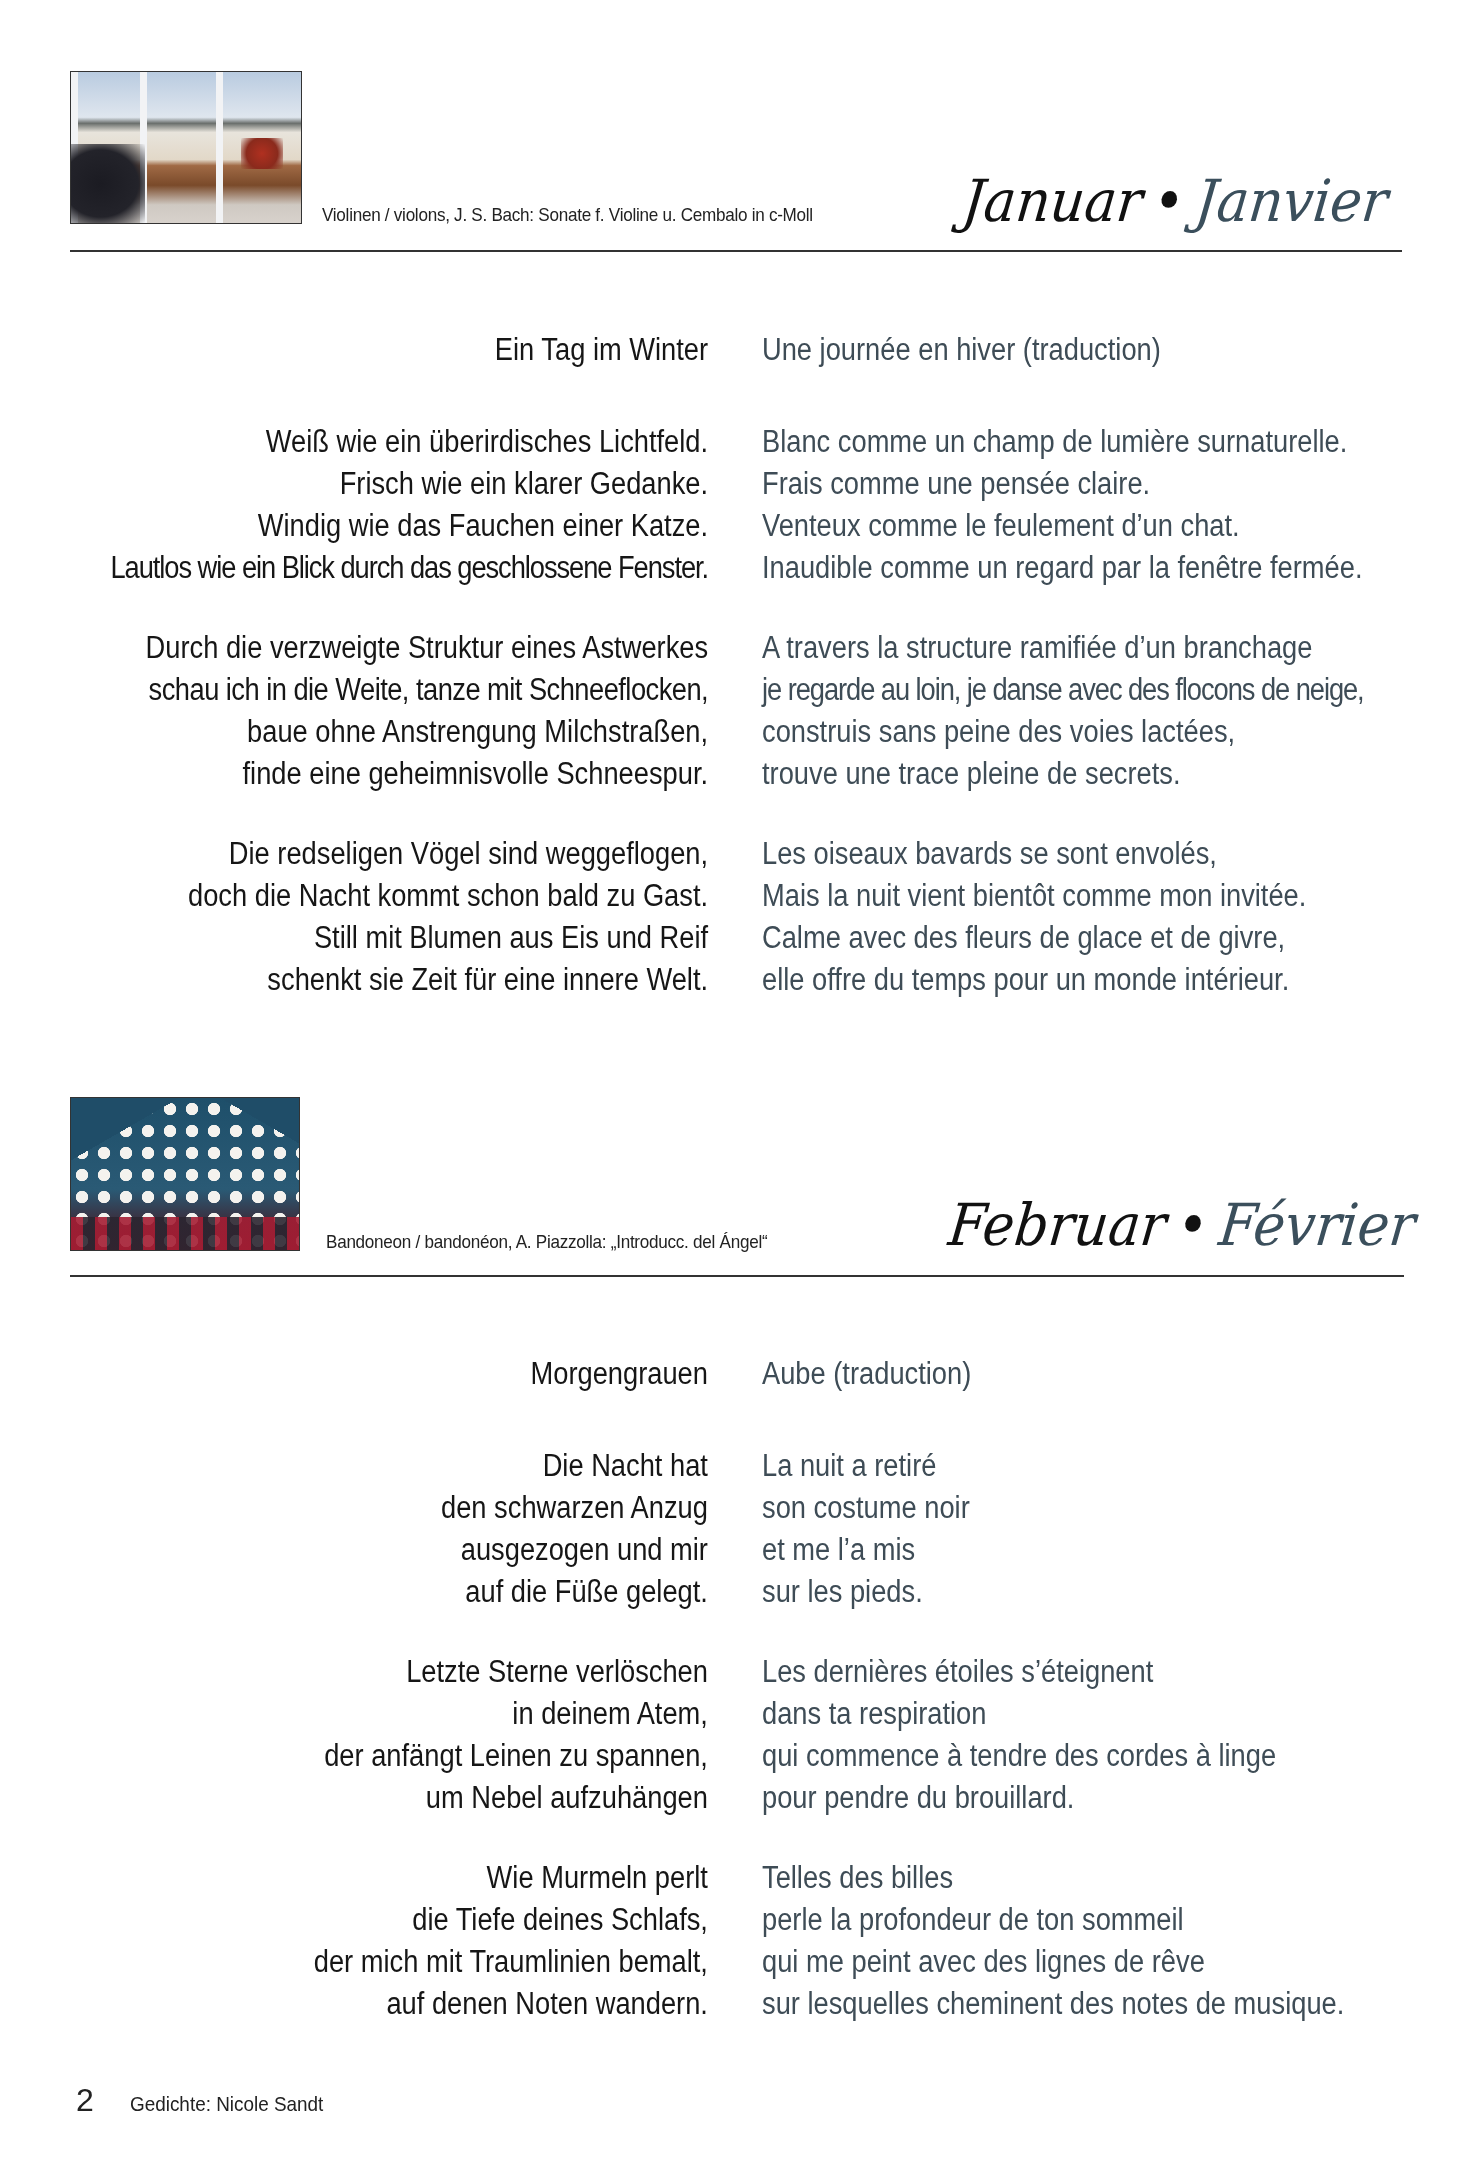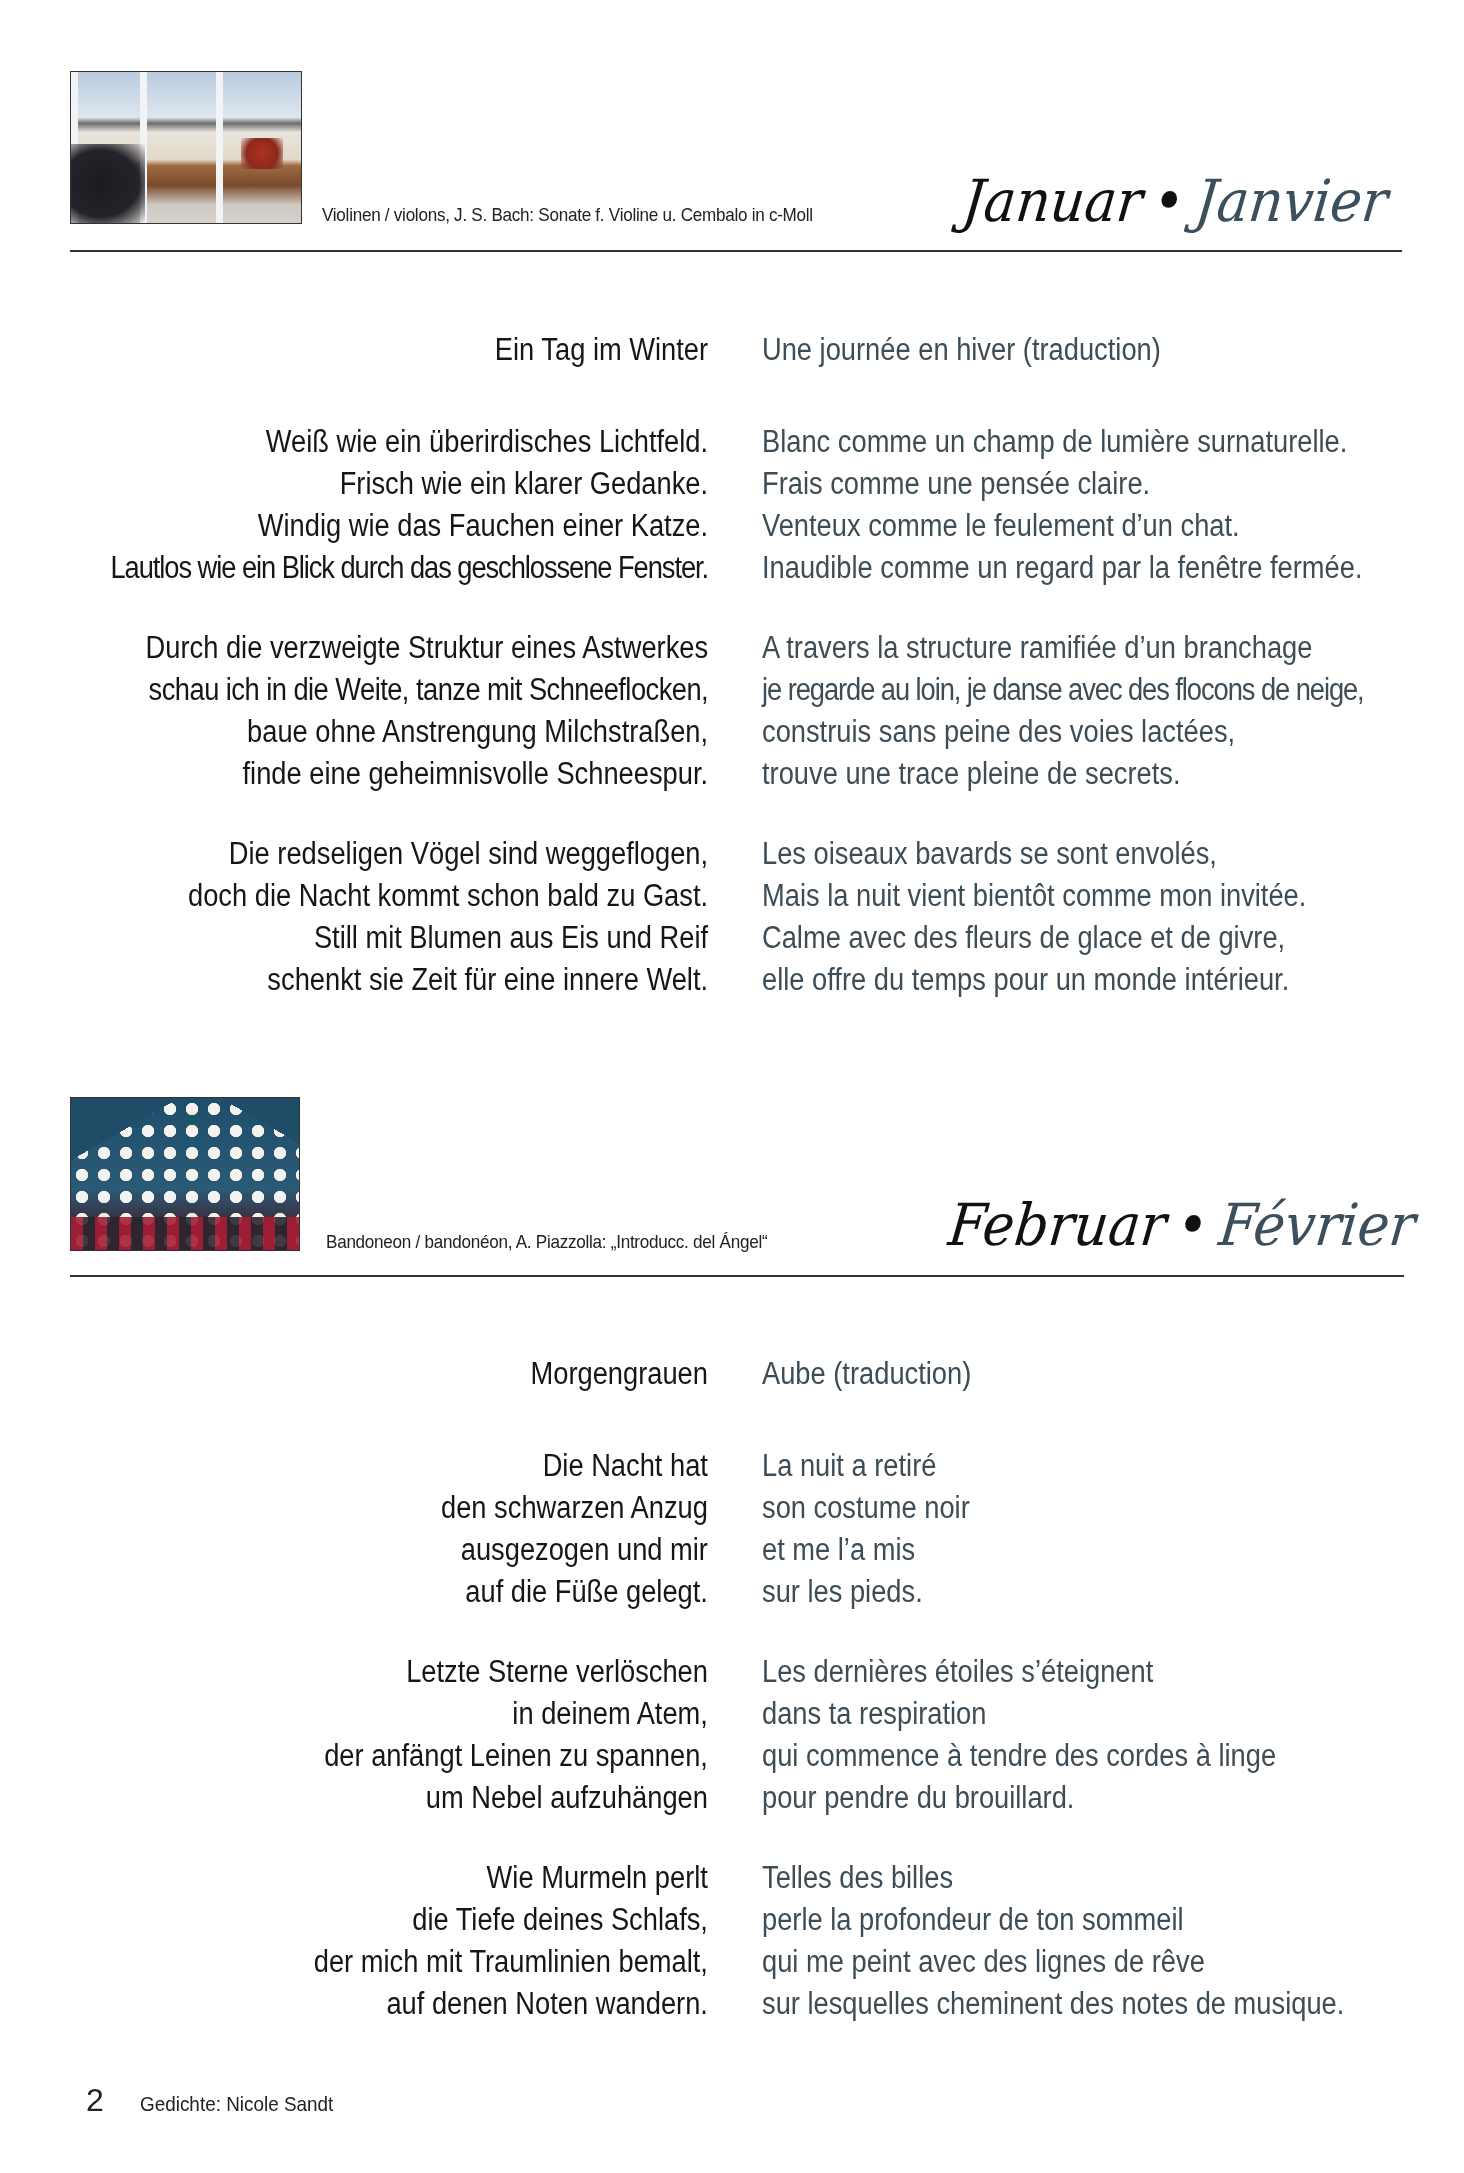--- a/index.html
+++ b/index.html
@@ -31,21 +31,21 @@
       transform: scaleX(0.88); transform-origin: right top;
     }
     .col-fr {
       left: 762px; text-align: left; color: #3e4c56;
       transform: scaleX(0.88); transform-origin: left top;
     }
     .title-line { display: block; }
     .stanza { display: block; }
     .line { display: block; }
 
-    .footer { position: absolute; left: 86px; top: 2082px; white-space: nowrap; }
+    .footer { position: absolute; left: 76px; top: 2082px; white-space: nowrap; }
     .page-num { font-size: 32px; color: #222; display: inline-block; vertical-align: baseline; }
     .credit { font-size: 21px; color: #222; margin-left: 36px; display: inline-block; transform: scaleX(0.9); transform-origin: left; }
 
     
     .photo-violin {
       background:
         linear-gradient(180deg, rgba(0,0,0,0) 0%, rgba(0,0,0,0) 55%, rgba(0,0,0,0) 100%),
         linear-gradient(90deg, #f2f3f5 0 3%, transparent 3% 30%, #f2f3f5 30% 33%, transparent 33% 63%, #f2f3f5 63% 66%, transparent 66% 100%),
         linear-gradient(180deg, #b9cbe0 0%, #dfe6ee 30%, #6a6f6c 34%, #e8e4dc 40%, #e2d8c8 58%, #a06a45 62%, #7a4a2a 75%, #cfc9c2 88%, #d8d2cc 100%);
     }

